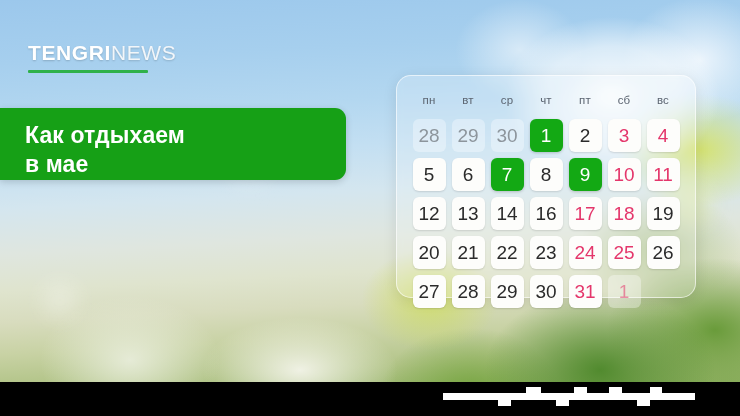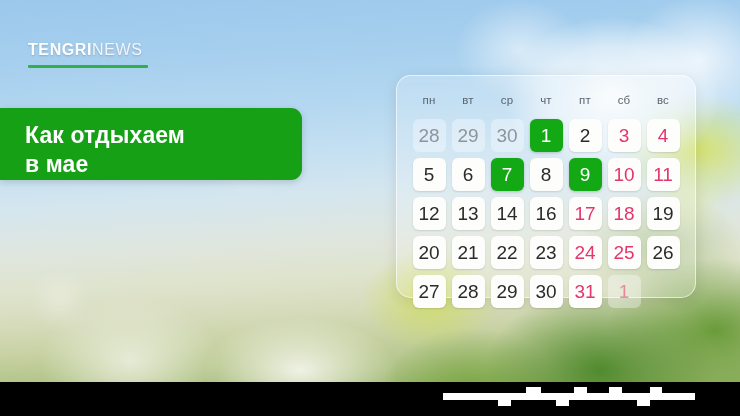--- a/index.html
+++ b/index.html
@@ -68,21 +68,21 @@
   }
 
   
   .brand {
     position: absolute;
     left: 28px;
     top: 42px;
     width: 140px;
   }
   .brand-row {
-    font-size: 16px;
+    font-size: 21px;
     letter-spacing: 0.6px;
     white-space: nowrap;
     line-height: 1;
     text-shadow: 0 1px 2px rgba(0,0,0,0.18);
   }
   .brand-tengri { color: #ffffff; font-weight: bold; }
   .brand-news   { color: #f2f6fa; font-weight: normal; }
   .brand-rule {
     margin-top: 7px;
     width: 120px;
@@ -96,21 +96,21 @@
     position: absolute;
     left: 0;
     background: #16a016;
     border-top-right-radius: 11px;
     border-bottom-right-radius: 11px;
     box-shadow: 0 2px 7px rgba(0,0,0,0.16);
   }
 
   .banner-title {
     top: 108px;
-    width: 302px;
+    width: 346px;
     height: 72px;
     padding: 13px 20px 0 25px;
   }
   .banner-title .headline {
     color: #ffffff;
     font-size: 23px;
     font-weight: bold;
     line-height: 1.26;
     letter-spacing: 0.1px;
     white-space: pre-line;

